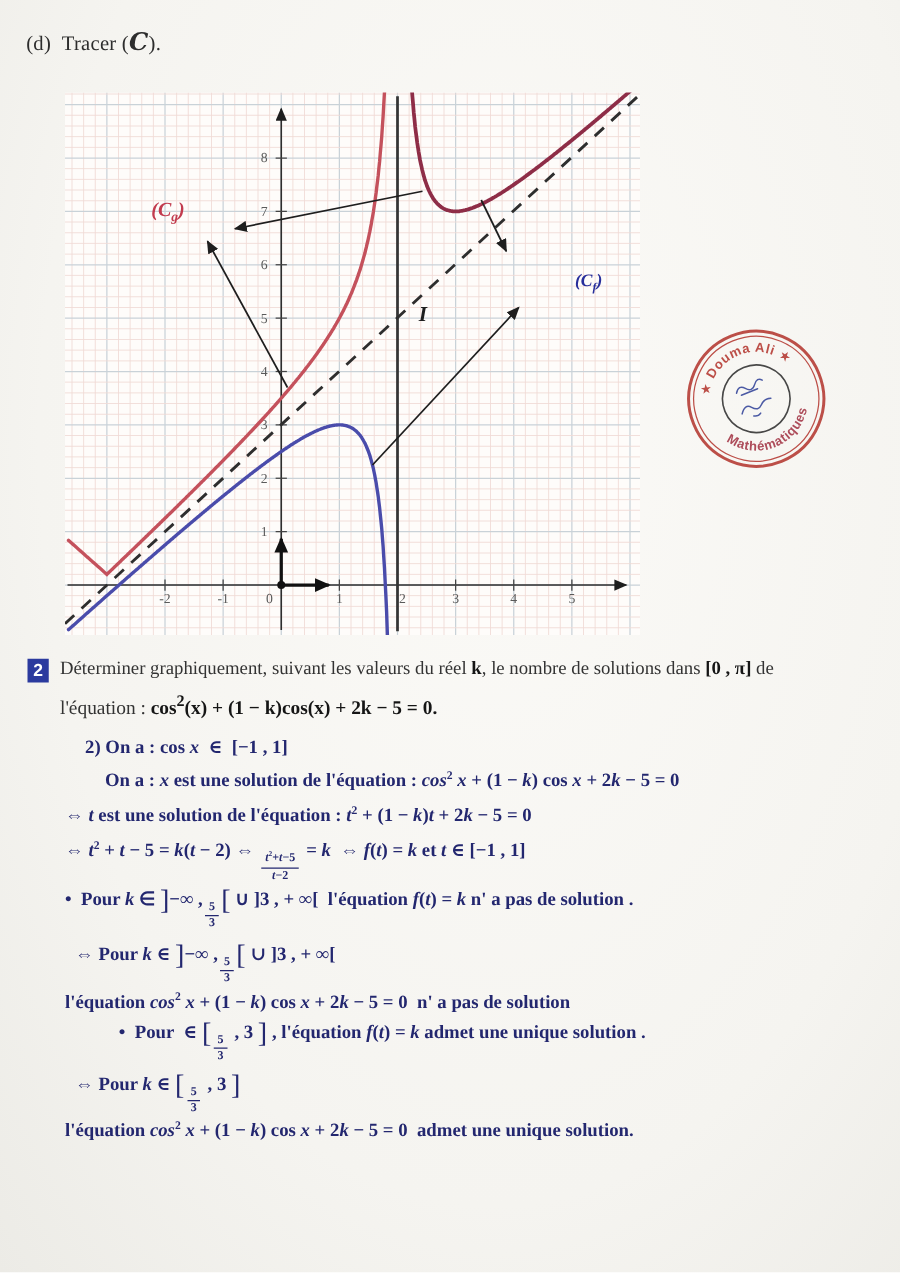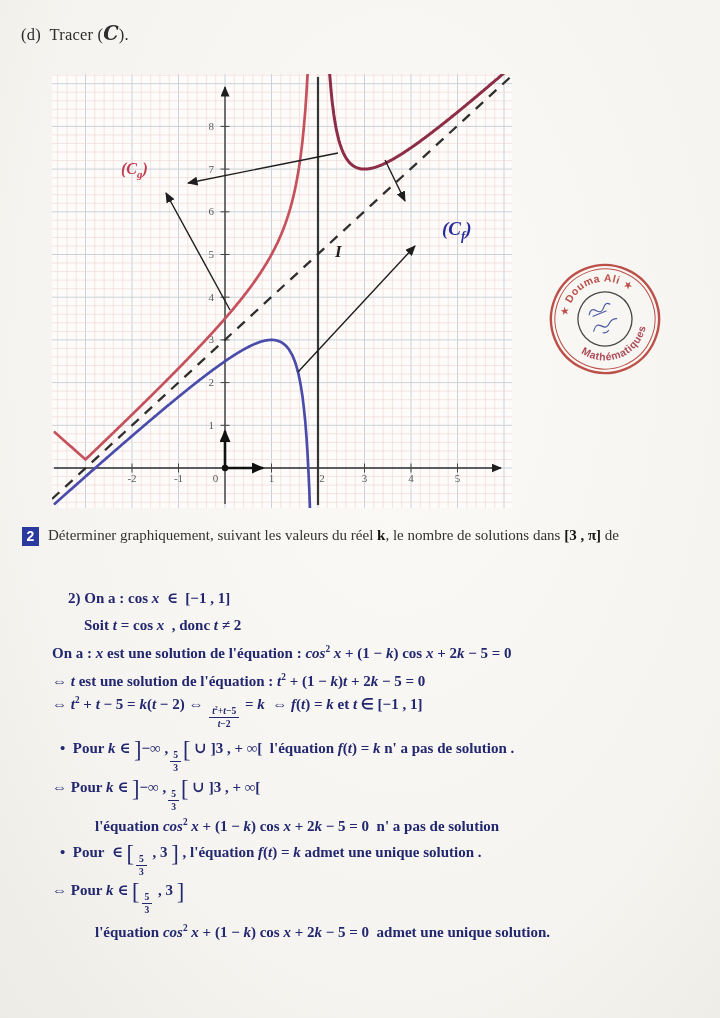--- a/index.html
+++ b/index.html
@@ -6,21 +6,21 @@
   .page{position:relative;width:720px;height:1018px;overflow:hidden;
     background:radial-gradient(ellipse at 55% 35%, #fbfaf7 0%, #f5f4f0 65%, #ecebe6 100%);
     font-family:"Liberation Serif","DejaVu Serif",serif;color:#2d2d2d;}
   .header{position:absolute;left:21px;top:22px;font-size:16.5px;letter-spacing:.2px;}
   .cal{font-family:"DejaVu Serif",serif;font-style:italic;font-weight:700;font-size:1.18em;}
   .graph-wrap{position:absolute;left:52px;top:74px;width:460px;height:434px;}
   .graph-wrap svg{display:block;}
   .lbl{position:absolute;font-weight:700;font-style:italic;line-height:1;}
   .lbl sub{font-size:.68em;}
   .lbl-cg{left:69px;top:87px;font-size:16px;color:#c23b4e;}
-  .lbl-cf{left:350px;top:145px;font-size:19px;color:#272e9b;padding-left:40px;}
+  .lbl-cf{left:368px;top:145px;font-size:14px;color:#272e9b;padding-left:40px;}
   .lbl-I{left:283px;top:169px;font-size:17px;color:#1d1d1d;}
   .stamp{position:absolute;left:546px;top:260px;width:118px;height:118px;opacity:.93;}
   .problem{position:absolute;left:22px;top:527px;width:678px;font-size:15px;color:#333;}
   .problem .row1{display:flex;align-items:flex-start;}
   .num-box{flex:0 0 auto;display:inline-block;background:#2b3a9e;color:#fff;width:17px;height:19px;
     text-align:center;font-weight:700;font-size:14px;line-height:19px;margin-right:9px;
     font-family:"Liberation Sans","DejaVu Sans",sans-serif;}
   .problem b{color:#151515;}
   .problem .row2{margin-left:26px;margin-top:7px;font-size:15.5px;}
   .solution{position:absolute;left:52px;top:588px;width:656px;font-size:15px;font-weight:600;
@@ -237,27 +237,27 @@
         <path d="M49,52 l14,0"></path>
         <path d="M44,66 q5,-7 9,-2 t8,1 t9,-2"></path>
         <path d="M52,71 q3,2 6,0"></path>
       </g>
     </g>
   </svg>
 
   <div class="problem">
     <div class="row1">
       <span class="num-box">2</span>
-      <span>Déterminer graphiquement, suivant les valeurs du réel <b>k</b>, le nombre de solutions dans <b>[3 , π]</b> de</span>
+      <span>Déterminer graphiquement, suivant les valeurs du réel <b>k</b>, le nombre de solutions dans <b>[0 , π]</b> de</span>
     </div>
+    <div class="row2">l'équation : <b>cos<sup>2</sup>(x) + (1 − k)cos(x) + 2k − 5 = 0.</b></div>
   </div>
 
   <div class="solution">
       <div class="sol-line">2) On a : cos <i>x</i> &nbsp;∈&nbsp; [−1 , 1]</div>
-      <div class="sol-line">Soit <i>t</i> = cos <i>x</i> &nbsp;, donc <i>t</i> ≠ 2</div>
       <div class="sol-line">On a : <i>x</i> est une solution de l'équation : <i>cos</i><sup>2</sup> <i>x</i> + (1 − <i>k</i>) cos <i>x</i> + 2<i>k</i> − 5 = 0</div>
       <div class="sol-line">⇔ <i>t</i> est une solution de l'équation : <i>t</i><sup>2</sup> + (1 − <i>k</i>)<i>t</i> + 2<i>k</i> − 5 = 0</div>
       <div class="sol-line">⇔ <i>t</i><sup>2</sup> + <i>t</i> − 5 = <i>k</i>(<i>t</i> − 2) ⇔ <span class="fr">
           <span class="fn"><i>t</i><sup>2</sup>+<i>t</i>−5</span>
           <span class="fd"><i>t</i>−2</span>
         </span> = <i>k</i> &nbsp;⇔ <i>f</i>(<i>t</i>) = <i>k</i> et <i>t</i> ∈ [−1 , 1]</div>
       <div class="sol-line">•&nbsp;&nbsp;Pour <i>k</i> ∈ <span class="bk">]</span>−∞ ,<span class="fr">
           <span class="fn">5</span>
           <span class="fd">3</span>
         </span><span class="bk">[</span> ∪ ]3 , + ∞[&nbsp; l'équation <i>f</i>(<i>t</i>) = <i>k</i> n' a pas de solution .</div>

